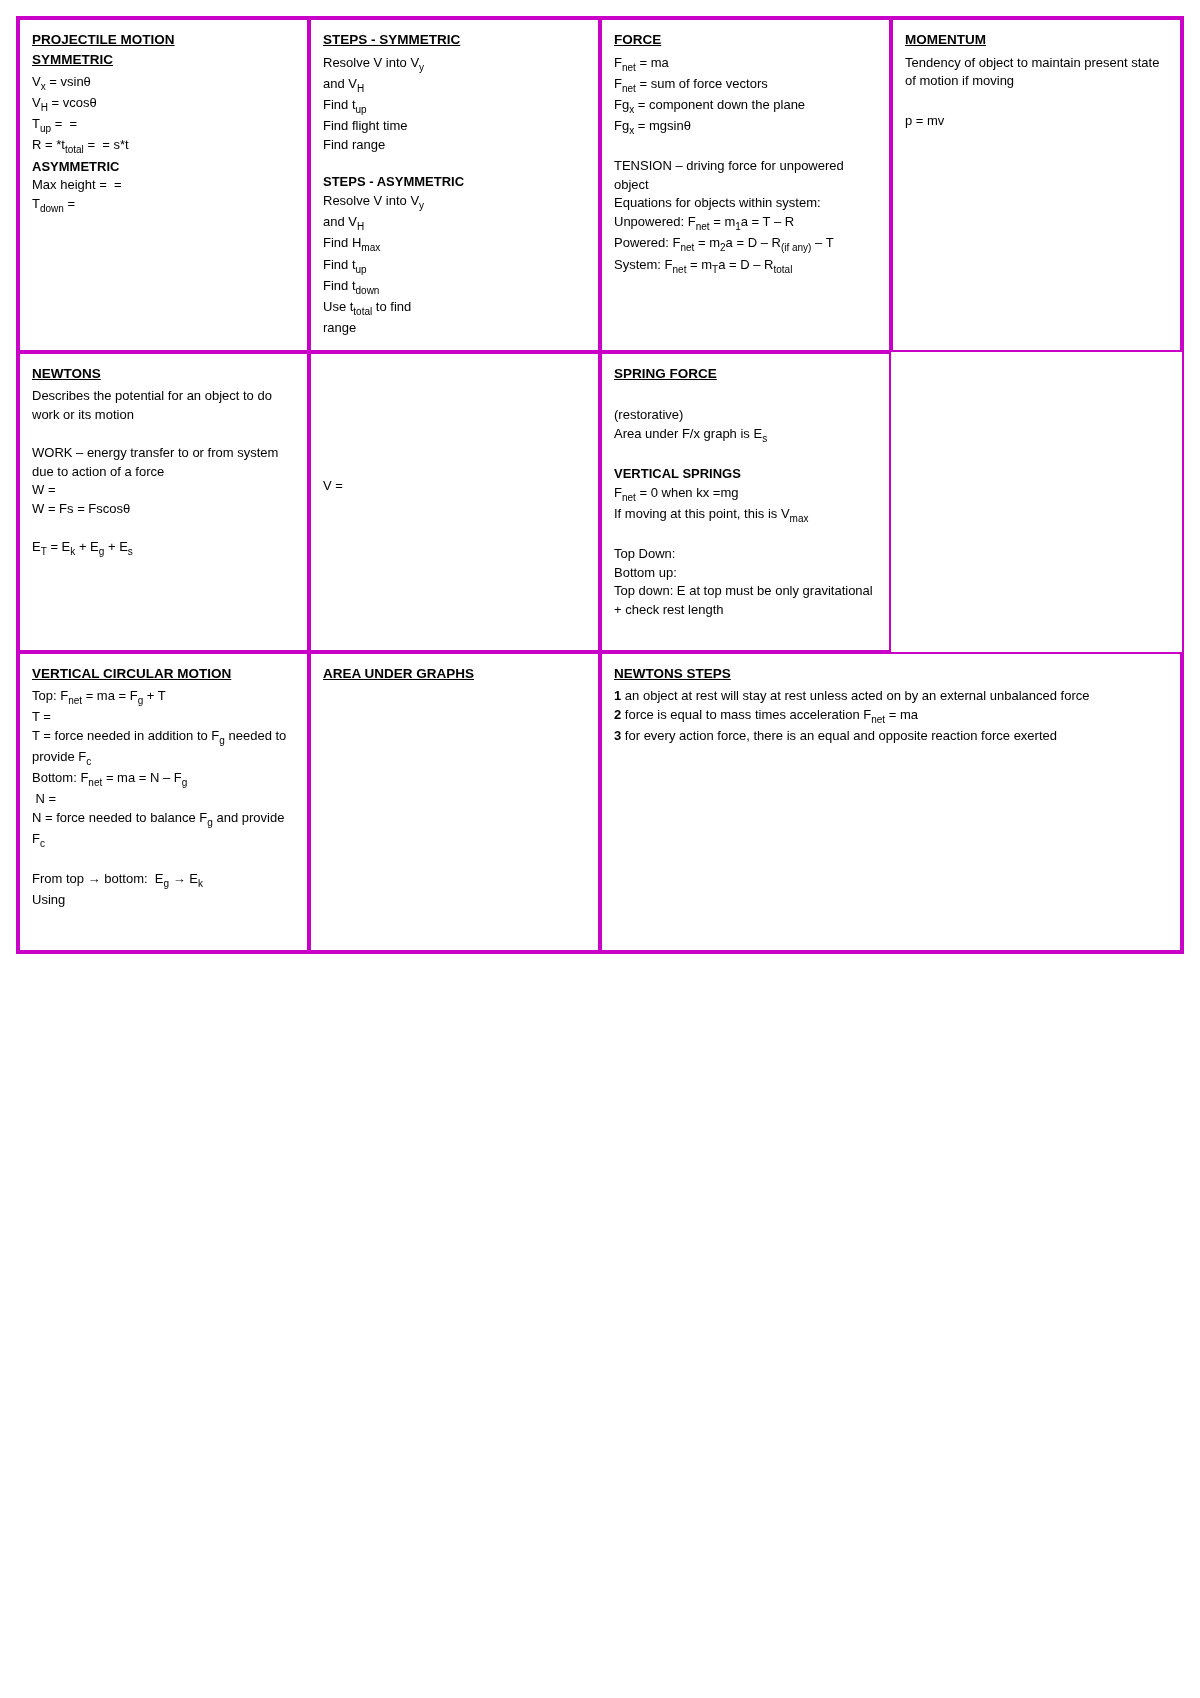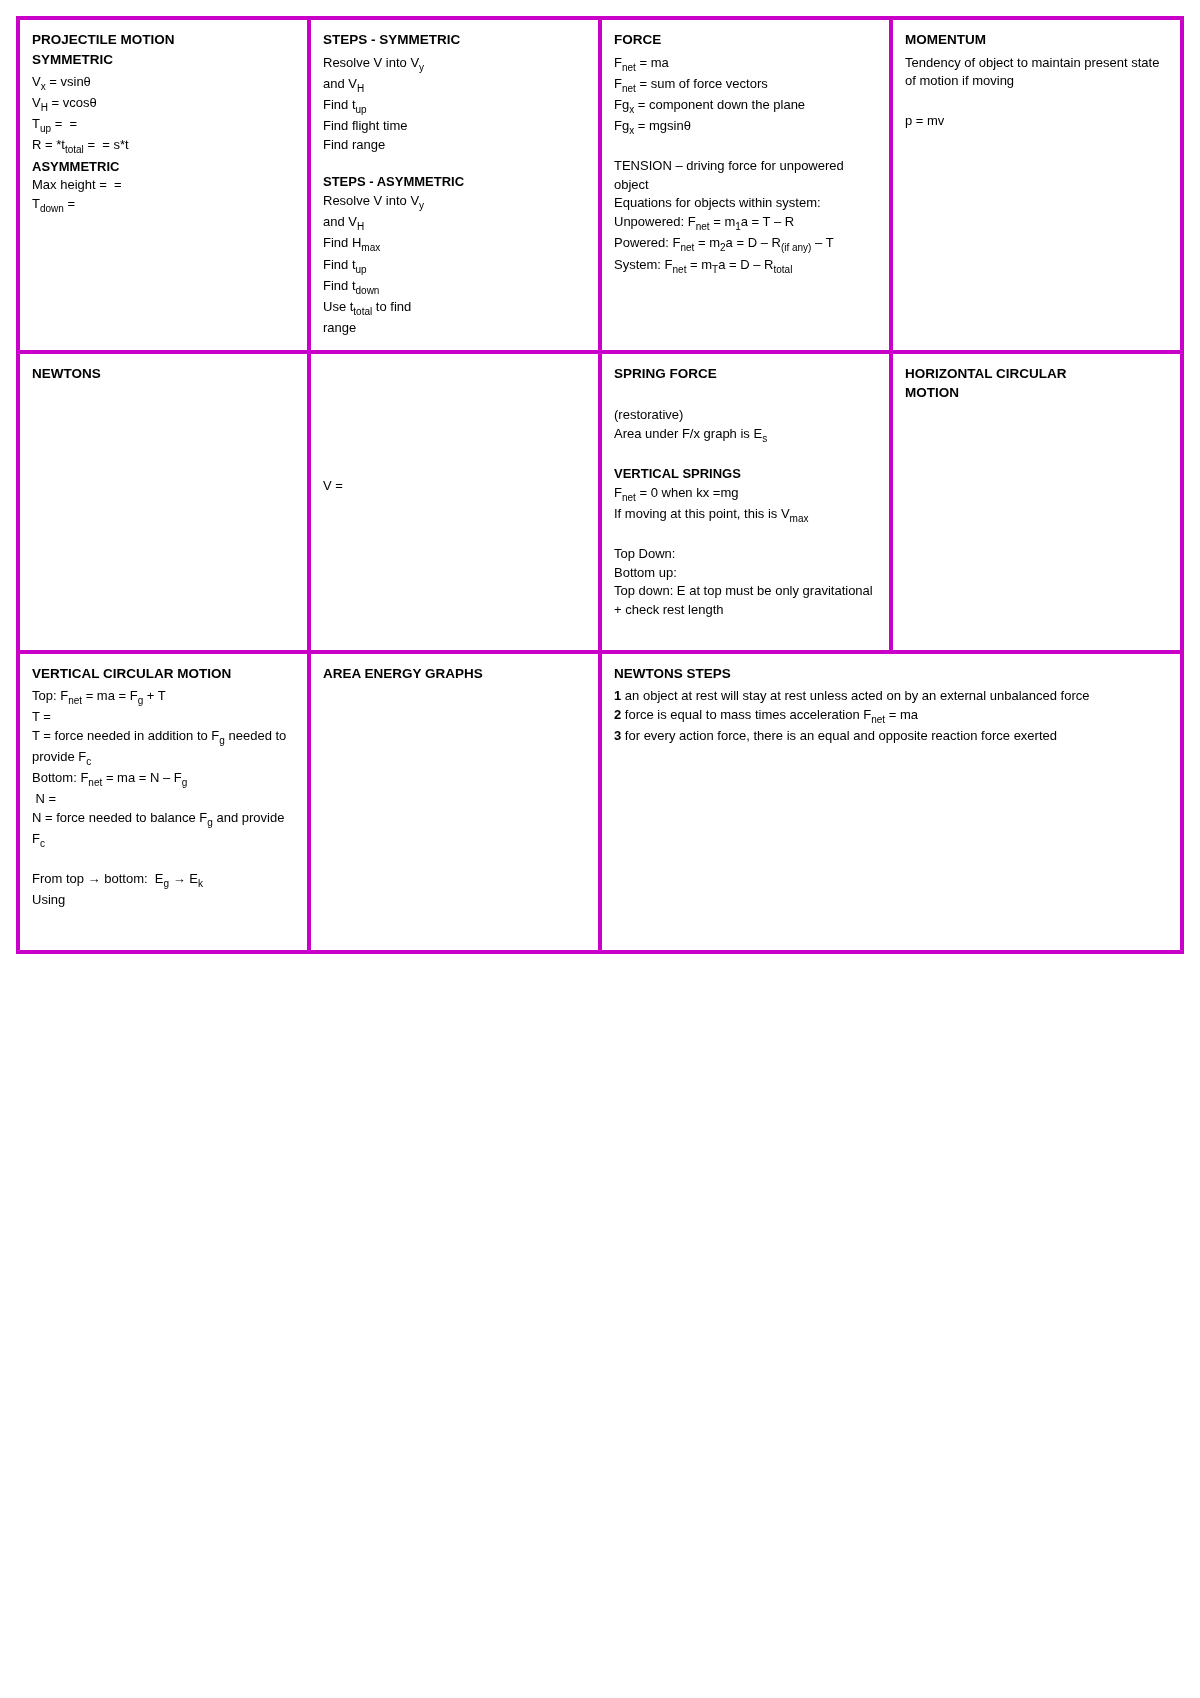--- a/index.html
+++ b/index.html
@@ -24,20 +24,21 @@
       padding: 10px 12px;
       vertical-align: top;
       min-height: 300px;
       line-height: 1.45;
     }
     .cell-title {
       font-weight: bold;
       font-size: 13.5px;
       margin-bottom: 4px;
       display: block;
+      text-decoration: underline;
     }
     .cell p, .cell div {
       margin-bottom: 2px;
     }
     sub { font-size: 10px; }
 
     
     .row3-col1 { grid-column: 1 / 2; }
     .row3-col2 { grid-column: 2 / 3; }
     .row3-col3 { grid-column: 3 / 5; }
@@ -101,20 +102,29 @@
     <div>
       Tendency of object to maintain present state of motion if moving
     </div>
     <br>
     <div>p = mv</div>
     <br><br><br><br><br><br><br><br>
   </div>
 
   <div class="cell">
     <span class="cell-title">NEWTONS</span>
+    <div>
+      Describes the potential for an object to do work or its motion<br>
+      <br>
+      WORK – energy transfer to or from system due to action of a force<br>
+      W =<br>
+      W = Fs = Fscosθ<br>
+      <br>
+      E<sub>T</sub> = E<sub>k</sub> + E<sub>g</sub> + E<sub>s</sub>
+    </div>
   </div>
 
   <div class="cell">
     <div>
       <br><br><br><br><br><br>
       V =
     </div>
   </div>
 
   <div class="cell">
@@ -127,43 +137,38 @@
       <strong>VERTICAL SPRINGS</strong><br>
       F<sub>net</sub> = 0 when kx =mg<br>
       If moving at this point, this is V<sub>max</sub><br>
       <br>
       Top Down:<br>
       Bottom up:<br>
       Top down: E at top must be only gravitational + check rest length
     </div>
   </div>
 
-  <div class="cell">
-    <span class="cell-title">HORIZONTAL CIRCULAR<br>MOTION</span>
-    <div>
-    </div>
-  </div>
 
   <div class="cell row3-col1">
     <span class="cell-title">VERTICAL CIRCULAR MOTION</span>
     <div>
       Top: F<sub>net</sub> = ma = F<sub>g</sub> + T<br>
       T =<br>
       T = force needed in addition to F<sub>g</sub> needed to provide F<sub>c</sub><br>
       Bottom: F<sub>net</sub> = ma = N – F<sub>g</sub><br>
       &nbsp;N =<br>
       N = force needed to balance F<sub>g</sub> and provide F<sub>c</sub><br>
       <br>
       From top → bottom: &nbsp;E<sub>g</sub> → E<sub>k</sub><br>
       Using
     </div>
   </div>
 
   <div class="cell row3-col2">
-    <span class="cell-title">AREA ENERGY GRAPHS</span>
+    <span class="cell-title">AREA UNDER GRAPHS</span>
     <div>
     </div>
   </div>
 
   <div class="cell row3-col3">
     <span class="cell-title">NEWTONS STEPS</span>
     <div>
       <strong>1</strong> an object at rest will stay at rest unless acted on by an external unbalanced force<br>
       <strong>2</strong> force is equal to mass times acceleration F<sub>net</sub> = ma<br>
       <strong>3</strong> for every action force, there is an equal and opposite reaction force exerted

